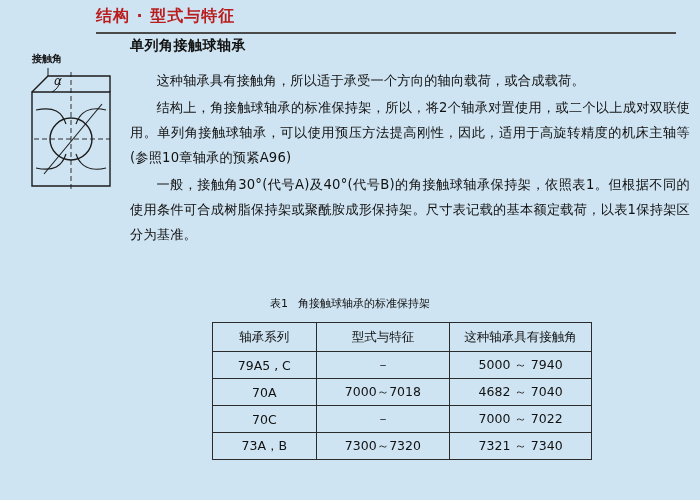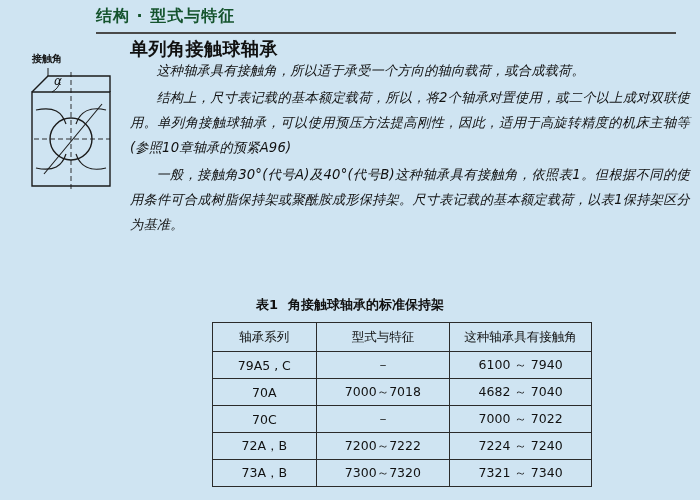--- a/index.html
+++ b/index.html
@@ -24,35 +24,35 @@
   .header {
     position: absolute;
     left: 96px;
     top: 6px;
     width: 600px;
   }
   .header-title {
     font-size: 16px;
     font-weight: bold;
     letter-spacing: 1px;
-    color: #14532d;
+    color: #b91c1c;
     padding-bottom: 5px;
   }
   .header-rule {
     height: 2px;
     background: #4a4a4a;
     width: 580px;
   }
 
   
   .section-title {
     position: absolute;
     left: 130px;
     top: 37px;
-    font-size: 18px;
+    font-size: 14px;
     font-weight: bold;
     letter-spacing: .5px;
   }
 
   
   .figure {
     position: absolute;
     left: 14px;
     top: 52px;
     width: 112px;
@@ -75,42 +75,41 @@
   .fig-svg {
     position: absolute;
     left: 0;
     top: 14px;
   }
 
   
   .body {
     position: absolute;
     left: 130px;
-    top: 58px;
+    top: 68px;
     width: 560px;
-    font-style: italic;
   }
   .para {
     font-size: 13.2px;
     line-height: 25px;
     text-indent: 2em;
     text-align: justify;
     margin: 0 0 2px 0;
     letter-spacing: .2px;
   }
 
   
   .table-caption {
     position: absolute;
     left: 0;
     right: 0;
     top: 296px;
     text-align: center;
-    font-size: 13px;
-    font-weight: bold;
+    font-size: 11px;
+    font-weight: normal;
   }
   .table-caption .cap-num { margin-right: 10px; }
 
   table.spec {
     position: absolute;
     left: 212px;
     top: 322px;
     width: 380px;
     border-collapse: collapse;
     font-size: 12.5px;
@@ -166,22 +165,22 @@
       <line x1="57" y1="6" x2="57" y2="126" stroke="#1b1b1b" stroke-width="0.9" stroke-dasharray="5 3"></line>
 
       <path d="M46 16 A 16 16 0 0 1 38 26" fill="none" stroke="#1b1b1b" stroke-width="1"></path>
 
       <line x1="34" y1="10" x2="34" y2="2" stroke="#1b1b1b" stroke-width="1"></line>
     </svg>
   </div>
 
   <div class="body">
     <p class="para">这种轴承具有接触角，所以适于承受一个方向的轴向载荷，或合成载荷。</p>
-    <p class="para">结构上，尺寸表记载的基本额定载荷，所以，将2个轴承对置使用，或二个以上成对双联使用。单列角接触球轴承，可以使用预压方法提高刚性，因此，适用于高旋转精度的机床主轴等(参照10章轴承的预紧A96)</p>
-    <p class="para">一般，接触角30°(代号A)及40°(代号B)这种轴承具有接触角，依照表1。但根据不同的使用条件可合成树脂保持架或聚酰胺成形保持架。尺寸表记载的基本额定载荷，以表1保持架区分为基准。</p>
+    <p class="para">结构上，角接触球轴承的标准保持架，所以，将2个轴承对置使用，或二个以上成对双联使用。单列角接触球轴承，可以使用预压方法提高刚性，因此，适用于高旋转精度的机床主轴等(参照10章轴承的预紧A96)</p>
+    <p class="para">一般，接触角30°(代号A)及40°(代号B)的角接触球轴承保持架，依照表1。但根据不同的使用条件可合成树脂保持架或聚酰胺成形保持架。尺寸表记载的基本额定载荷，以表1保持架区分为基准。</p>
   </div>
 
   <div class="table-caption">
     <span class="cap-num">表1</span><span>角接触球轴承的标准保持架</span>
   </div>
 
   <table class="spec">
     <colgroup>
         <col class="c1">
         <col class="c2">
@@ -191,38 +190,33 @@
       <tr>
         <th>轴承系列</th>
         <th>型式与特征</th>
         <th>这种轴承具有接触角</th>
       </tr>
     </thead>
     <tbody>
       <tr>
         <td>79A5 , C</td>
         <td>－</td>
-        <td>6100 ～ 7940</td>
+        <td>5000 ～ 7940</td>
       </tr>
       <tr>
         <td>70A</td>
         <td>7000～7018</td>
         <td>4682 ～ 7040</td>
       </tr>
       <tr>
         <td>70C</td>
         <td>－</td>
         <td>7000 ～ 7022</td>
       </tr>
       <tr>
-        <td>72A，B</td>
-        <td>7200～7222</td>
-        <td>7224 ～ 7240</td>
-      </tr>
-      <tr>
         <td>73A，B</td>
         <td>7300～7320</td>
         <td>7321 ～ 7340</td>
       </tr>
     </tbody>
   </table>
 
 </div>
 
 </body></html>

